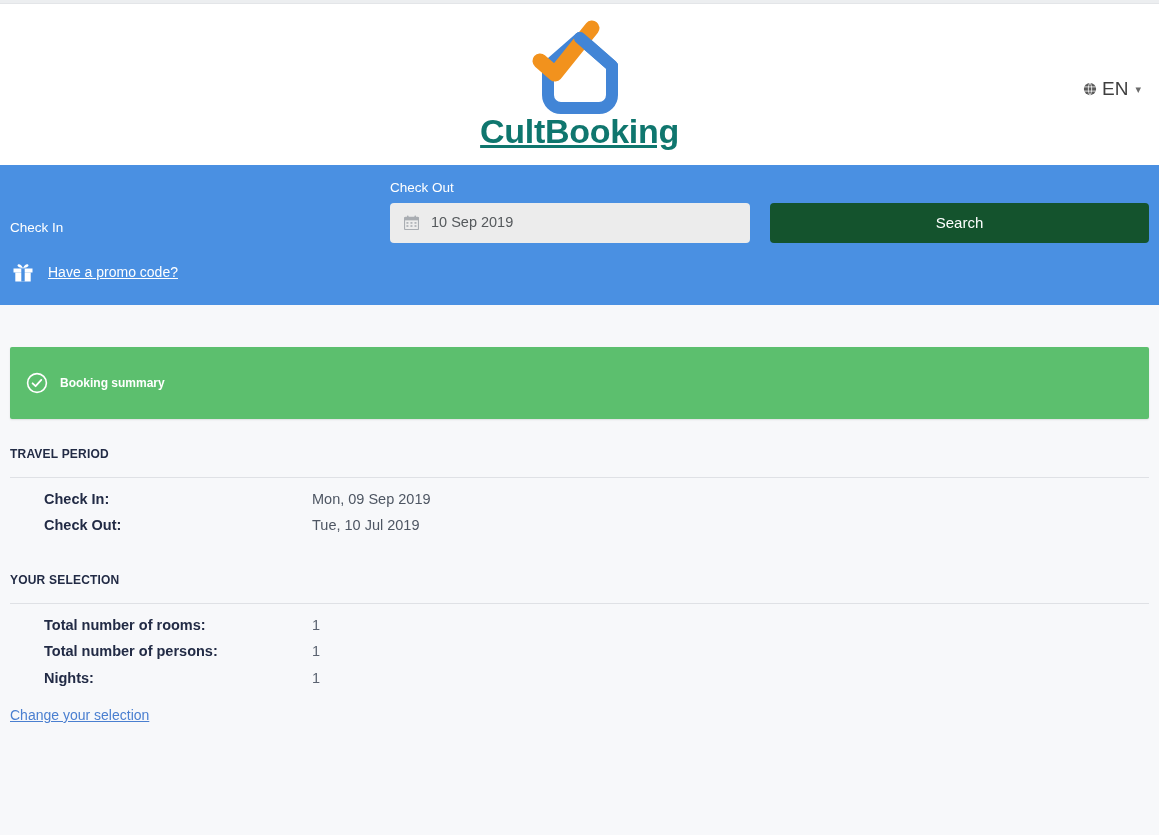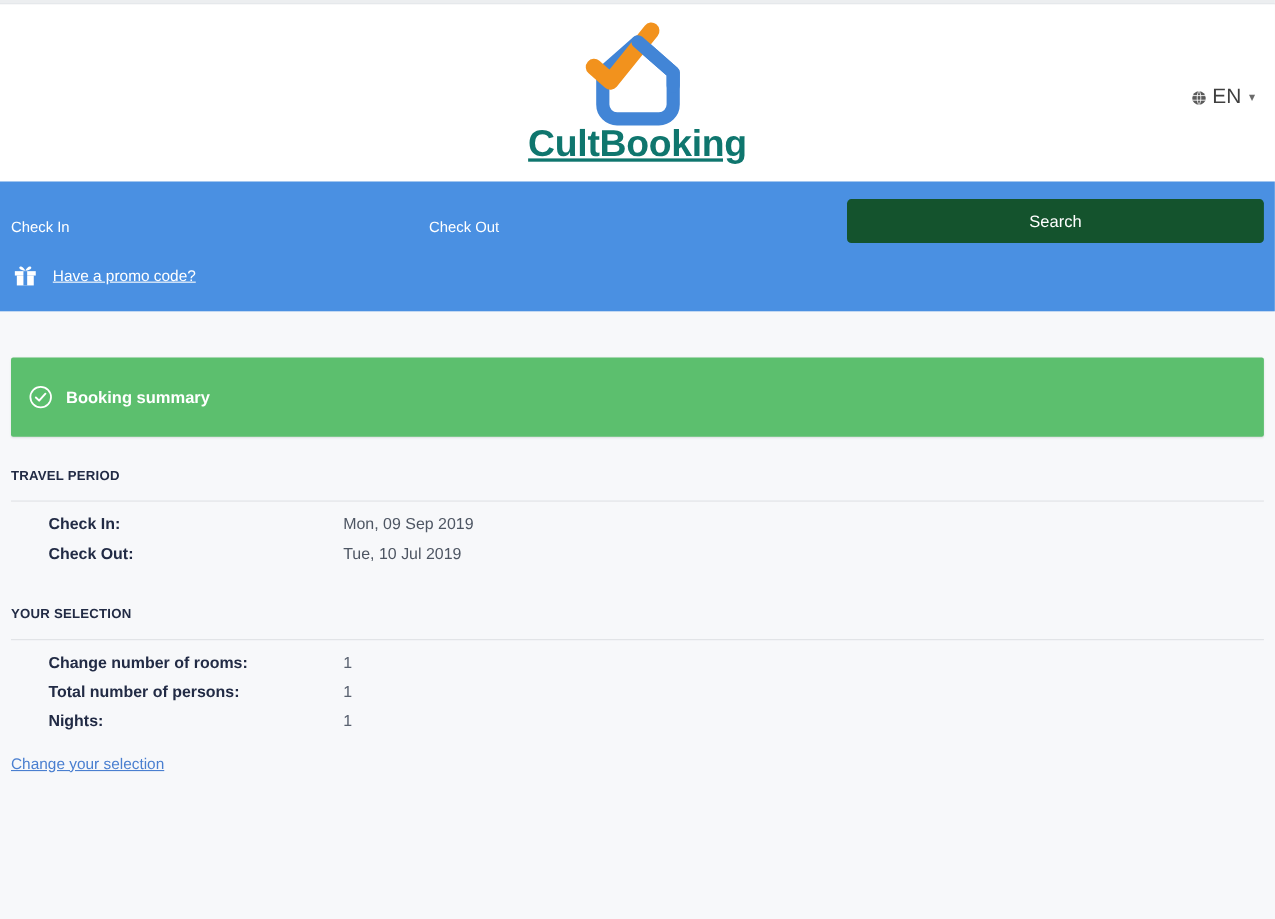--- a/index.html
+++ b/index.html
@@ -169,21 +169,21 @@
     display: flex;
     align-items: center;
     padding-left: 16px;
     gap: 12px;
     box-shadow: 0 1px 2px rgba(0,0,0,0.10);
     width: 1139px;
   }
   .check-circle { width: 22px; height: 22px; display: block; }
   .summary-title {
     color: #ffffff;
-    font-size: 15px;
+    font-size: 12px;
     font-weight: bold;
     line-height: 1;
   }
 
   .section-head {
     font-size: 12px;
     font-weight: bold;
     color: #222b45;
     letter-spacing: 0.2px;
     margin-top: 28px;
@@ -255,20 +255,37 @@
 <div class="searchbar">
 
   <div class="fields-row">
 
     <div class="field checkin">
       <div class="field-label">Check In</div>
     </div>
 
     <div class="field checkout">
       <div class="field-label">Check Out</div>
+      <div class="date-input" title="Check Out date">
+        <svg class="cal-icon" viewBox="0 0 16 16" aria-hidden="true">
+          <rect x="0.5" y="2.5" width="15" height="13" rx="1.2" fill="none" stroke="#a9adb2" stroke-width="1.3"></rect>
+          <rect x="0.5" y="2.5" width="15" height="3.2" fill="#a9adb2"></rect>
+          <rect x="3.2" y="0.6" width="1.6" height="3.2" rx="0.6" fill="#a9adb2"></rect>
+          <rect x="11.2" y="0.6" width="1.6" height="3.2" rx="0.6" fill="#a9adb2"></rect>
+          <g fill="#a9adb2">
+            <rect x="2.6" y="7.6" width="2.1" height="1.7"></rect>
+            <rect x="6.9" y="7.6" width="2.1" height="1.7"></rect>
+            <rect x="11.2" y="7.6" width="2.1" height="1.7"></rect>
+            <rect x="2.6" y="10.9" width="2.1" height="1.7"></rect>
+            <rect x="6.9" y="10.9" width="2.1" height="1.7"></rect>
+            <rect x="11.2" y="10.9" width="2.1" height="1.7"></rect>
+          </g>
+        </svg>
+        <span class="date-value">10 Sep 2019</span>
+      </div>
     </div>
 
     <button class="search-btn">Search</button>
 
   </div>
 
   <div class="promo-row">
     <svg class="gift-icon" viewBox="0 0 22 22" aria-hidden="true">
       <rect x="1.5" y="7.5" width="19" height="4" fill="#ffffff"></rect>
       <rect x="3.3" y="11.5" width="15.4" height="9" fill="#ffffff"></rect>
@@ -306,21 +323,21 @@
       </tr>
     </tbody>
   </table>
 
   <div class="section-head">YOUR SELECTION</div>
   <hr class="divider">
 
   <table class="kv-table">
     <tbody>
       <tr>
-        <td class="kv-key">Change number of rooms:</td>
+        <td class="kv-key">Total number of rooms:</td>
         <td class="kv-val num">1</td>
       </tr>
       <tr>
         <td class="kv-key">Total number of persons:</td>
         <td class="kv-val num">1</td>
       </tr>
       <tr>
         <td class="kv-key">Nights:</td>
         <td class="kv-val num">1</td>
       </tr>

